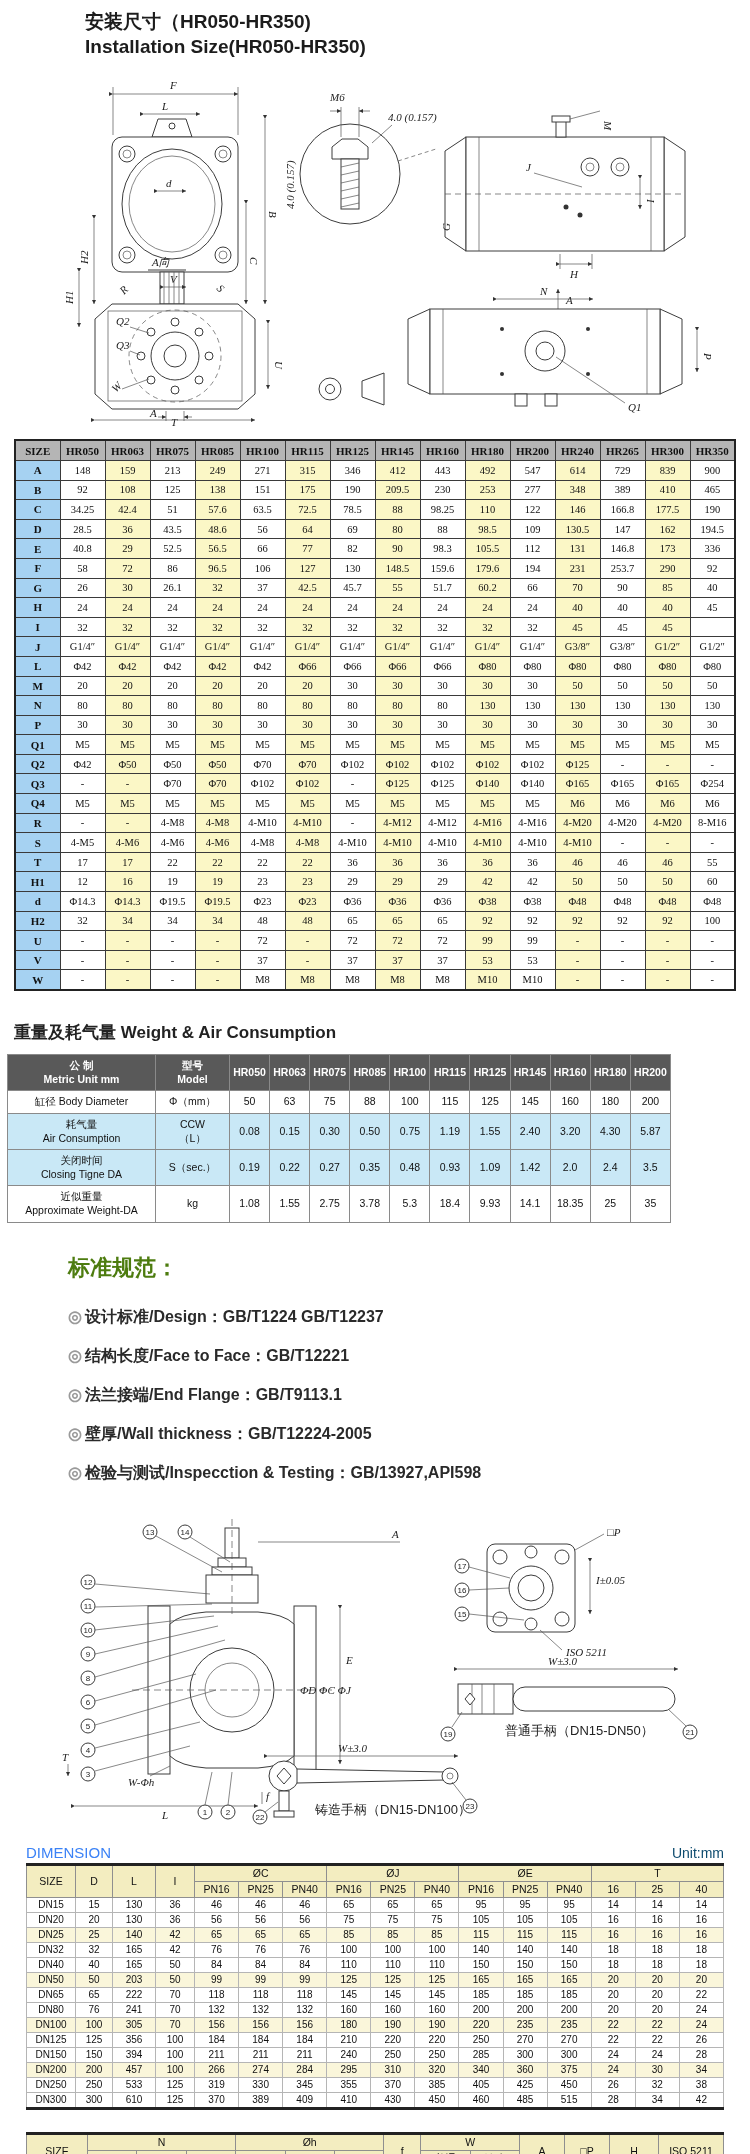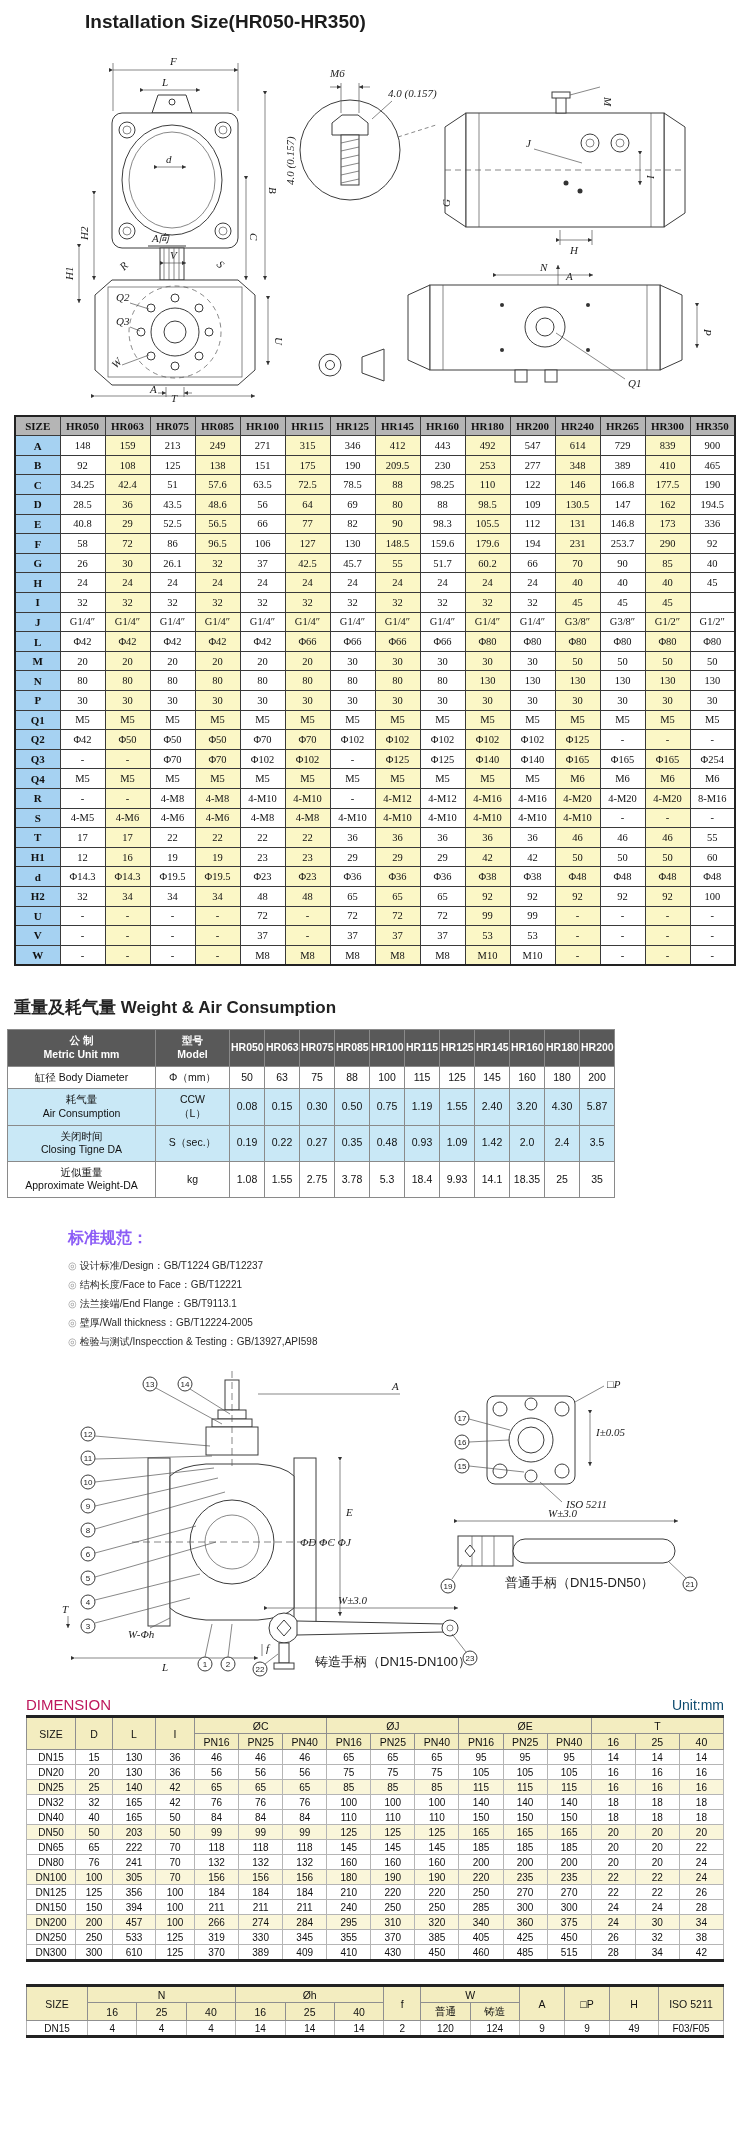--- a/index.html
+++ b/index.html
@@ -19,55 +19,56 @@
     font-family:"Liberation Serif",serif;border:2px solid #222;}
   .size-table th,.size-table td{border:1px solid #3a3a3a;text-align:center;font-size:10.5px;
     padding:1px 0;height:16.6px;overflow:hidden;white-space:nowrap;}
   .size-table th{background:#b5b5b5;font-weight:bold;font-size:11px;}
   .size-table td{background:#fff;}
   .size-table td:nth-child(2n+3){background:#fbf7c6;}
   .size-table td:first-child{background:#a6d2f2;font-weight:bold;font-size:11px;}
 
   
   .weight-title{margin:30px 0 10px 14px;font-size:17px;font-weight:600;color:#222;}
-  .weight-table{border-collapse:collapse;width:608px;margin-left:7px;table-layout:fixed;}
+  .weight-table{border-collapse:collapse;width:664px;margin-left:7px;table-layout:fixed;}
   .weight-table th,.weight-table td{border:1px solid #8a8a8a;text-align:center;font-size:10.5px;
     white-space:pre-line;padding:4px 1px;line-height:1.3;}
   .weight-table th{background:#595959;color:#fff;font-weight:bold;}
   .weight-table tbody tr:nth-child(2) td,
   .weight-table tbody tr:nth-child(3) td,
   .weight-table tbody tr:nth-child(5) td{background:#c9e8f6;}
   .weight-table col.c0{width:148px}.weight-table col.c1{width:74px}
 
   
   .standards{margin:30px 0 0 68px;}
-  .standards h3{font-size:16px;font-weight:600;margin:0 0 10px 0;color:#8b5cf6;}
+  .standards h3{font-size:22px;font-weight:600;margin:0 0 24px 0;color:#4d7c0f;}
   .standards ul{list-style:none;margin:0;padding:0;}
-  .standards li{font-size:10px;color:#2a2a2a;margin:5px 0;}
+  .standards li{font-size:16px;color:#2a2a2a;margin:18px 0;font-weight:bold;}
   .standards .bullet{color:#9a9a9a;margin-right:3px;}
 
   
   .dim-wrap{margin:14px 26px 0 26px;}
   .dim-head{display:flex;justify-content:space-between;align-items:flex-end;margin-bottom:2px;}
-  .dim-head .t{font-size:15px;color:#be185d;}
+  .dim-head .t{font-size:15px;color:#3b82f6;}
   .dim-head .u{font-size:14px;color:#0c4a6e;}
   .grid-table{border-collapse:collapse;width:100%;font-size:10px;table-layout:fixed;
     border-top:3px solid #222;border-bottom:3px solid #222;}
   .grid-table th{background:#f3edc0;border:1px solid #8f8f8f;font-weight:normal;font-size:10.5px;padding:1.5px 0;}
   .grid-table td{border:1px solid #b5b5b5;text-align:center;padding:1.5px 0;background:#fff;}
   .grid-table tbody tr:nth-child(3n) td{background:#faf6da;}
   .t2-wrap{margin-top:22px;}
 </style>
 </head>
 <body>
 
 
 
 
 <div class="title-block">
+  <div>安装尺寸（HR050-HR350)</div>
   <div>Installation Size(HR050-HR350)</div>
 </div>
 
 
 <svg width="750" height="368" viewBox="0 0 750 368">
   <defs>
     <marker id="ar1" markerWidth="8" markerHeight="8" refX="6" refY="3" orient="auto">
       <path d="M0,0 L6,3 L0,6 z" fill="#333"></path>
     </marker>
   </defs>

